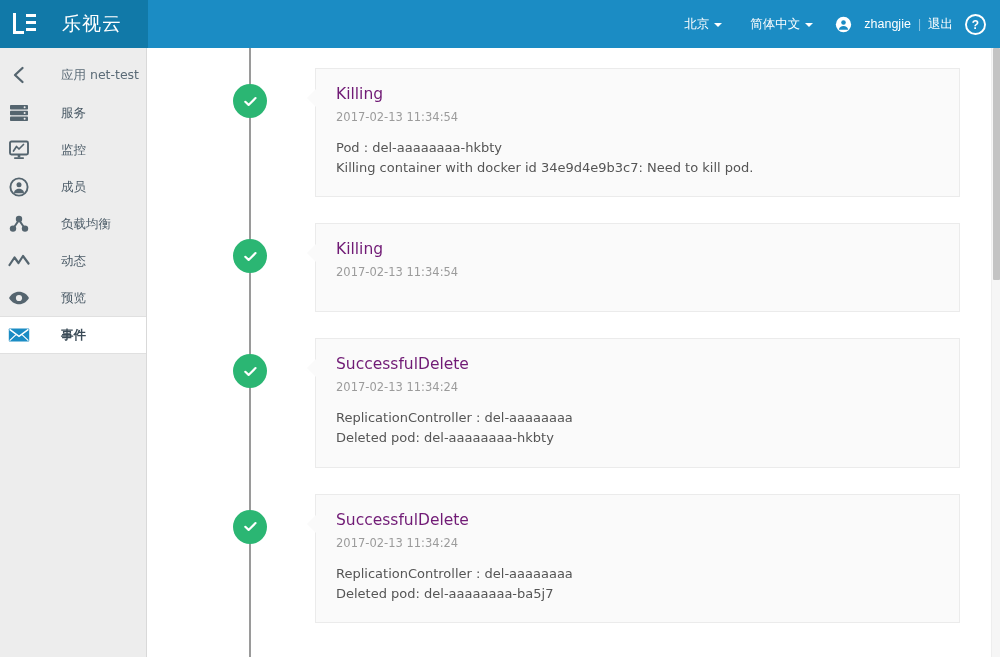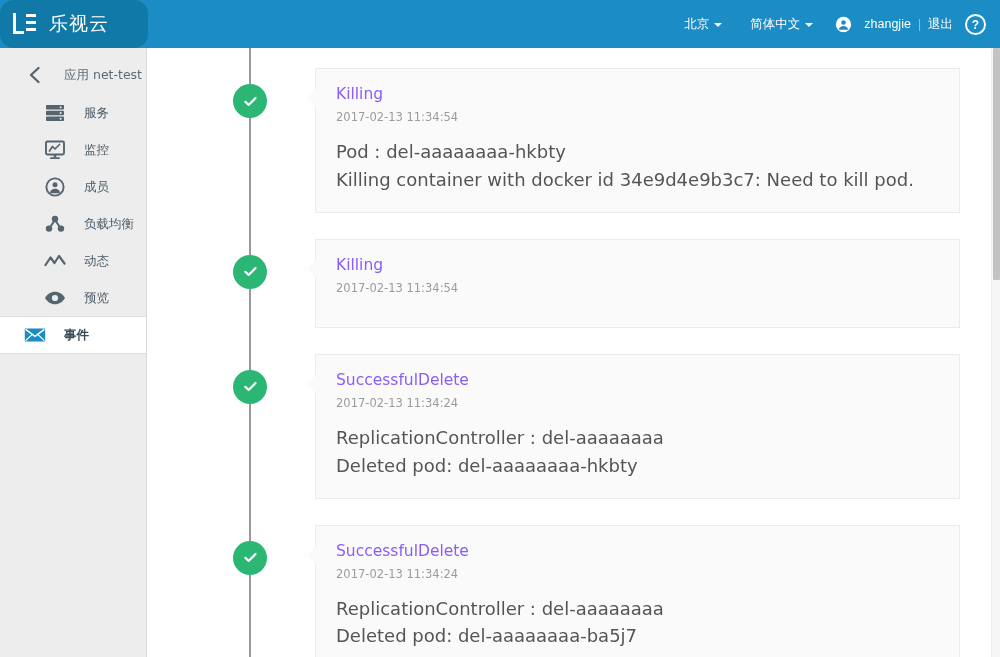--- a/index.html
+++ b/index.html
@@ -12,21 +12,21 @@
   .app { position: relative; width: 1000px; height: 657px; }
 
   
   .topbar {
     position: absolute; top: 0; left: 0; width: 1000px; height: 48px;
     background: #1b8cc4;
     display: flex; align-items: center;
   }
   .logo-zone {
     width: 148px; height: 48px; background: #1179a8;
-    display: flex; align-items: center; padding-left: 12px; gap: 11px; border-radius: 14px;
+    display: flex; align-items: center; padding-left: 12px; gap: 24px;
   }
   .logo-mark { width: 26px; height: 24px; flex: 0 0 auto; }
   .logo-text {
     color: #ffffff; font-size: 19px; letter-spacing: 1px;
     font-family: "DejaVu Sans", "Liberation Sans", sans-serif;
   }
   .topbar-right {
     margin-left: auto; display: flex; align-items: center;
     padding-right: 14px; gap: 0px; color: #ffffff; font-size: 12.5px;
   }
@@ -44,33 +44,33 @@
   .divider-v { color: #8fc6e2; padding: 0 7px; font-size: 12px; }
   .help-btn { margin-left: 12px; width: 21px; height: 21px; }
 
   
   .sidebar {
     position: absolute; top: 48px; left: 0; width: 147px; height: 609px;
     background: #ededed; border-right: 1px solid #d9d9d9;
   }
   .nav-item {
     display: flex; align-items: center; height: 36px;
-    padding-left: 24px; gap: 18px; cursor: pointer; text-align: right;
+    padding-left: 8px; gap: 31px; cursor: pointer; text-align: right;
   }
   .nav-item .ico {
     width: 22px; height: 22px; flex: 0 0 auto;
     display: flex; align-items: center; justify-content: center;
   }
   .nav-item .lbl {
     font-size: 12.5px; color: #4a5a66; white-space: nowrap;
     font-family: "DejaVu Sans", "Liberation Sans", sans-serif;
   }
   .nav-item.back { height: 38px; margin-top: 8px; }
   .nav-item.back .lbl { color: #5b6b77; }
-  .nav-item.spaced { margin-top: 1px; margin-left: 20px; }
+  .nav-item.spaced { margin-top: 1px; }
   .nav-item.active {
     background: #ffffff; border-top: 1px solid #e0e0e0; border-bottom: 1px solid #e0e0e0;
     height: 38px;
   }
   .nav-item.active .lbl { color: #3b4b57; font-weight: bold; }
 
   
   .main {
     position: absolute; top: 48px; left: 148px; width: 852px; height: 609px;
     background: #ffffff; overflow: hidden;
@@ -98,30 +98,30 @@
     border-top: 9px solid transparent; border-bottom: 9px solid transparent;
     border-right: 9px solid #fafafa;
   }
   .card::after {
     content: ""; position: absolute; left: -10px; top: 20px;
     width: 0; height: 0;
     border-top: 9px solid transparent; border-bottom: 9px solid transparent;
     border-right: 9px solid #ebebeb; z-index: -1;
   }
   .card-title {
-    font-size: 15.5px; color: #8b5cf6; font-weight: normal;
+    font-size: 15.5px; color: #701a75; font-weight: normal;
     font-family: "DejaVu Sans", "Liberation Sans", sans-serif;
     margin-bottom: 7px;
   }
   .card-time {
     font-size: 11.5px; color: #9b9b9b; margin-bottom: 14px;
     font-family: "DejaVu Sans", "Liberation Sans", sans-serif;
   }
   .card-line {
-    font-size: 18px; color: #555555; line-height: 1.55;
+    font-size: 13px; color: #555555; line-height: 1.55;
     font-family: "DejaVu Sans", "Liberation Sans", sans-serif;
   }
 
   
   .scroll-track {
     position: absolute; top: 48px; right: 0; width: 9px; height: 609px;
     background: #f6f6f6; border-left: 1px solid #eeeeee;
   }
   .scroll-thumb {
     position: absolute; top: 0px; left: 1px; width: 7px; height: 232px;

